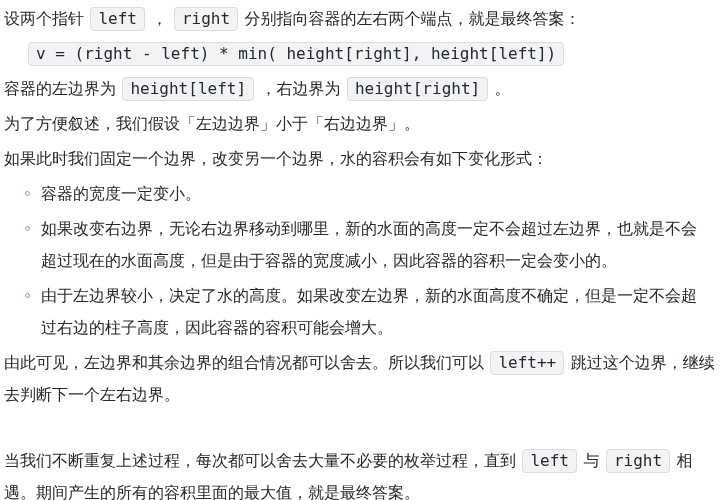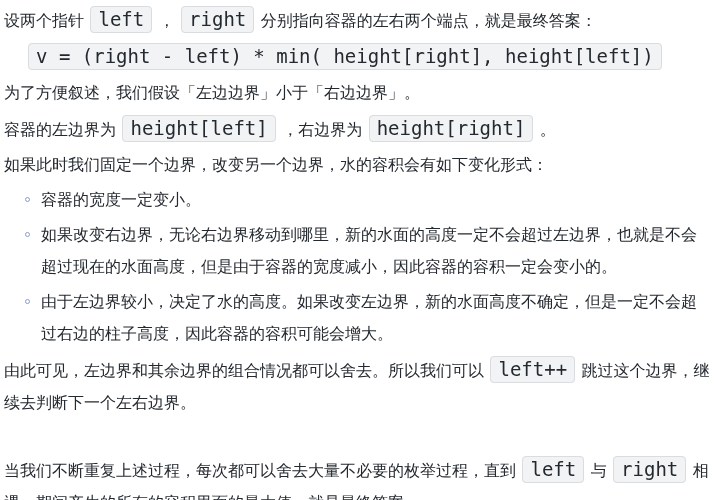--- a/index.html
+++ b/index.html
@@ -21,21 +21,21 @@
   .doc { width: 727px; height: 500px; padding: 0; }
   .para {
     margin: 3px 0;
     padding: 0 10px 0 4px;
   }
   .formula-line {
     padding-left: 26px;
   }
   code.chip {
     font-family: "DejaVu Sans Mono", "Liberation Mono", monospace;
-    font-size: 19px;
+    font-size: 16px;
     background: var(--code-bg);
     border: 1px solid var(--code-border);
     border-radius: 4px;
     padding: 1px 7px 2px 7px;
     margin: 0 2px;
     white-space: nowrap;
   }
   ul.bullets {
     list-style: none;
     margin: 3px 0;
@@ -59,23 +59,23 @@
 </style>
 </head>
 <body>
 
 <div class="doc">
 
   <p class="para"><span>设两个指针 </span><code class="chip">left</code><span> ， </span><code class="chip">right</code><span> 分别指向容器的左右两个端点，就是最终答案：</span></p>
 
   <p class="para formula-line"><code class="chip">v = (right - left) * min( height[right], height[left])</code></p>
 
+  <p class="para"><span>容器的左边界为 </span><code class="chip">height[left]</code><span> ，右边界为 </span><code class="chip">height[right]</code><span> 。</span></p>
+
   <p class="para"><span>为了方便叙述，我们假设「左边边界」小于「右边边界」。</span></p>
-
-  <p class="para"><span>容器的左边界为 </span><code class="chip">height[left]</code><span> ，右边界为 </span><code class="chip">height[right]</code><span> 。</span></p>
 
   <p class="para"><span>如果此时我们固定一个边界，改变另一个边界，水的容积会有如下变化形式：</span></p>
 
   <ul class="bullets">
     <li class="bullet-item">
       <span class="bullet"></span>
       <span><span>容器的宽度一定变小。</span></span>
     </li>
     <li class="bullet-item">
       <span class="bullet"></span>

